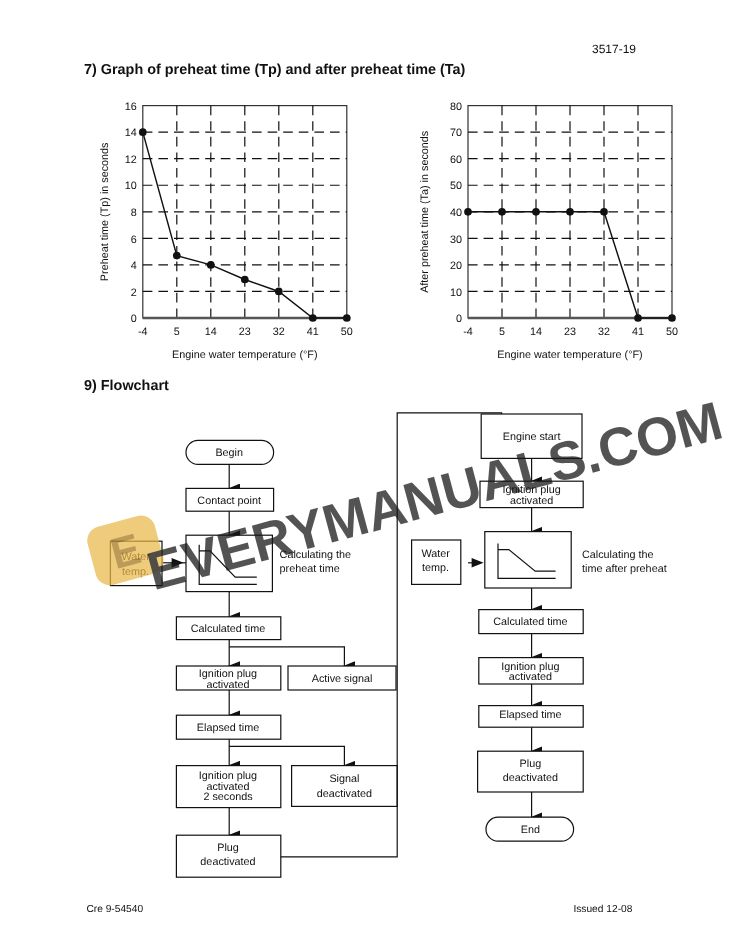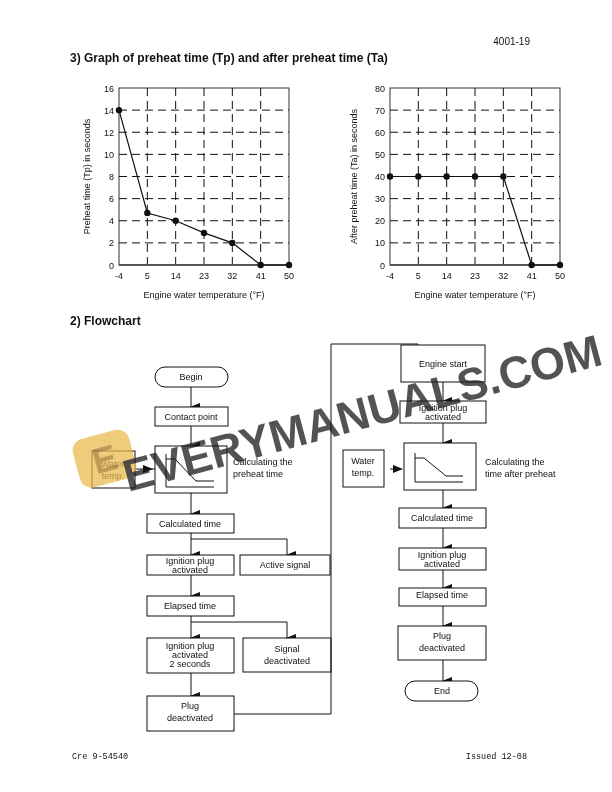--- a/index.html
+++ b/index.html
@@ -1,29 +1,29 @@
 <!DOCTYPE html>
 <html><head>
 <meta charset="utf-8">
 <style>
   html, body { margin: 0; padding: 0; background: #ffffff; }
   body { width: 612px; height: 792px; position: relative; overflow: hidden; font-family: "Liberation Sans", sans-serif; color: #111; }
   .abs { position: absolute; }
   .page-num { right: 82px; top: 36px; font-size: 10px; }
   .h-section { font-size: 12px; font-weight: bold; }
-  .footer-text { font-size: 8.5px; font-family: Liberation Mono, monospace; }
+  .footer-text { font-size: 8.5px; }
   svg text { font-family: "Liberation Sans", sans-serif; }
   .wm-text { font-family: "Liberation Sans", sans-serif; font-weight: bold; }
 </style>
 </head>
 <body>
 
-<div class="abs page-num">4001-19</div>
-<div class="abs h-section" style="left:70px; top:51px;">3) Graph of preheat time (Tp) and after preheat time (Ta)</div>
-<div class="abs h-section" style="left:70px; top:314px;">2) Flowchart</div>
+<div class="abs page-num">3517-19</div>
+<div class="abs h-section" style="left:70px; top:51px;">7) Graph of preheat time (Tp) and after preheat time (Ta)</div>
+<div class="abs h-section" style="left:70px; top:314px;">9) Flowchart</div>
 
 <svg class="abs" style="left:0; top:0;" width="612" height="792" viewBox="0 0 612 792">
   <defs>
     <marker id="arr" markerWidth="8" markerHeight="10" refX="4" refY="9" orient="auto" markerUnits="userSpaceOnUse">
       <path d="M0,0 L8,0 L4,10 Z" fill="#111"></path>
     </marker>
   </defs>
 
   <g id="chart1">
       <rect x="119" y="88" width="170" height="177" fill="none" stroke="#333" stroke-width="1"></rect>

